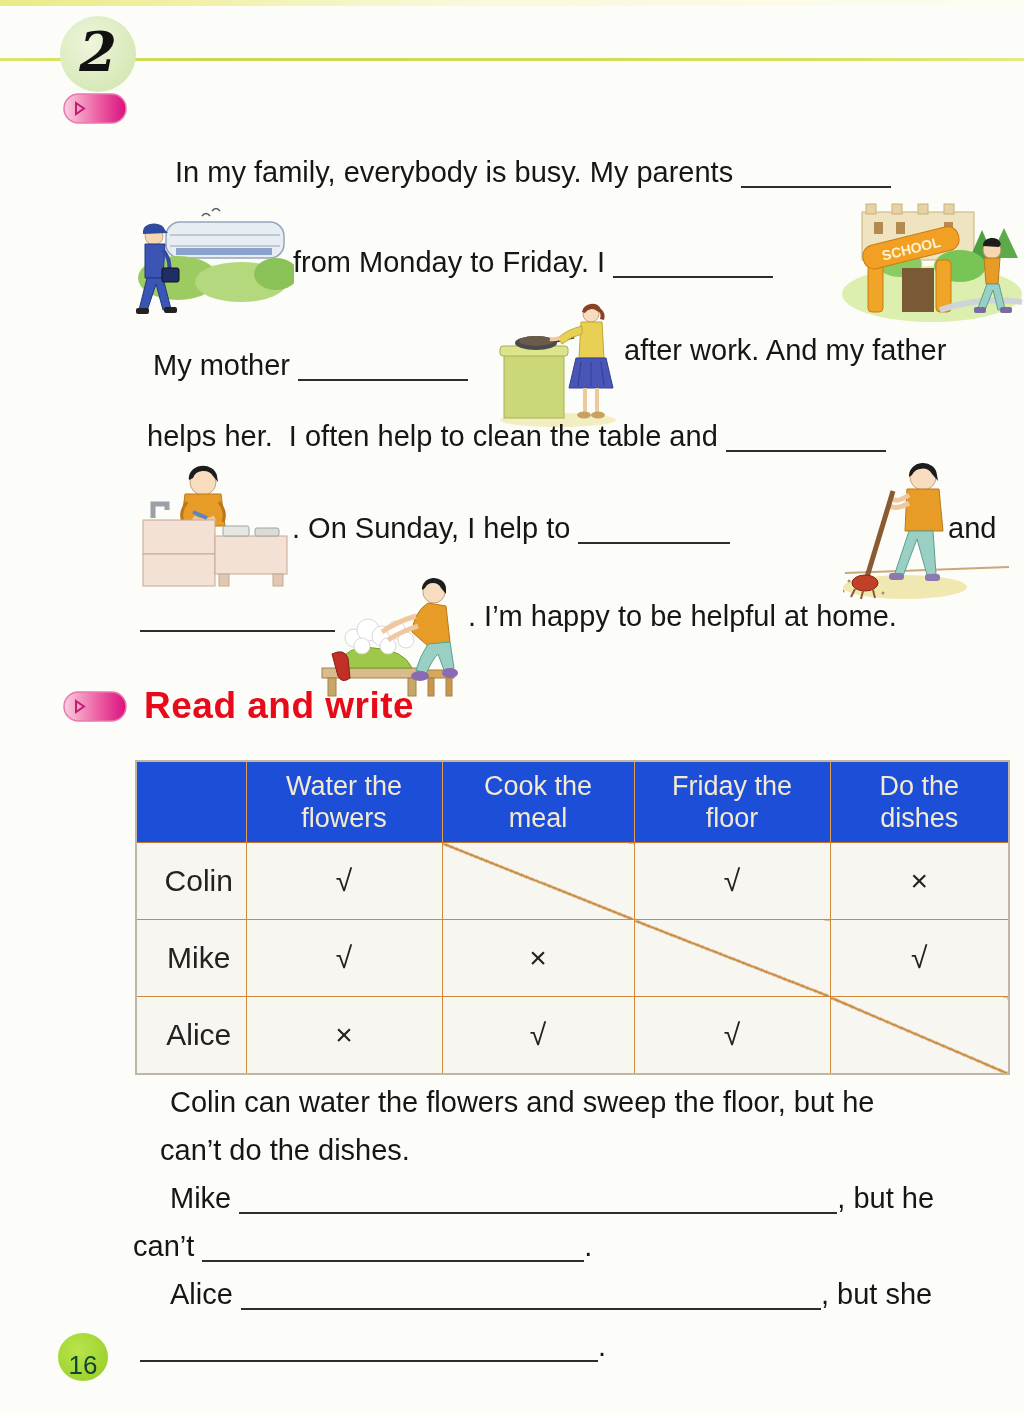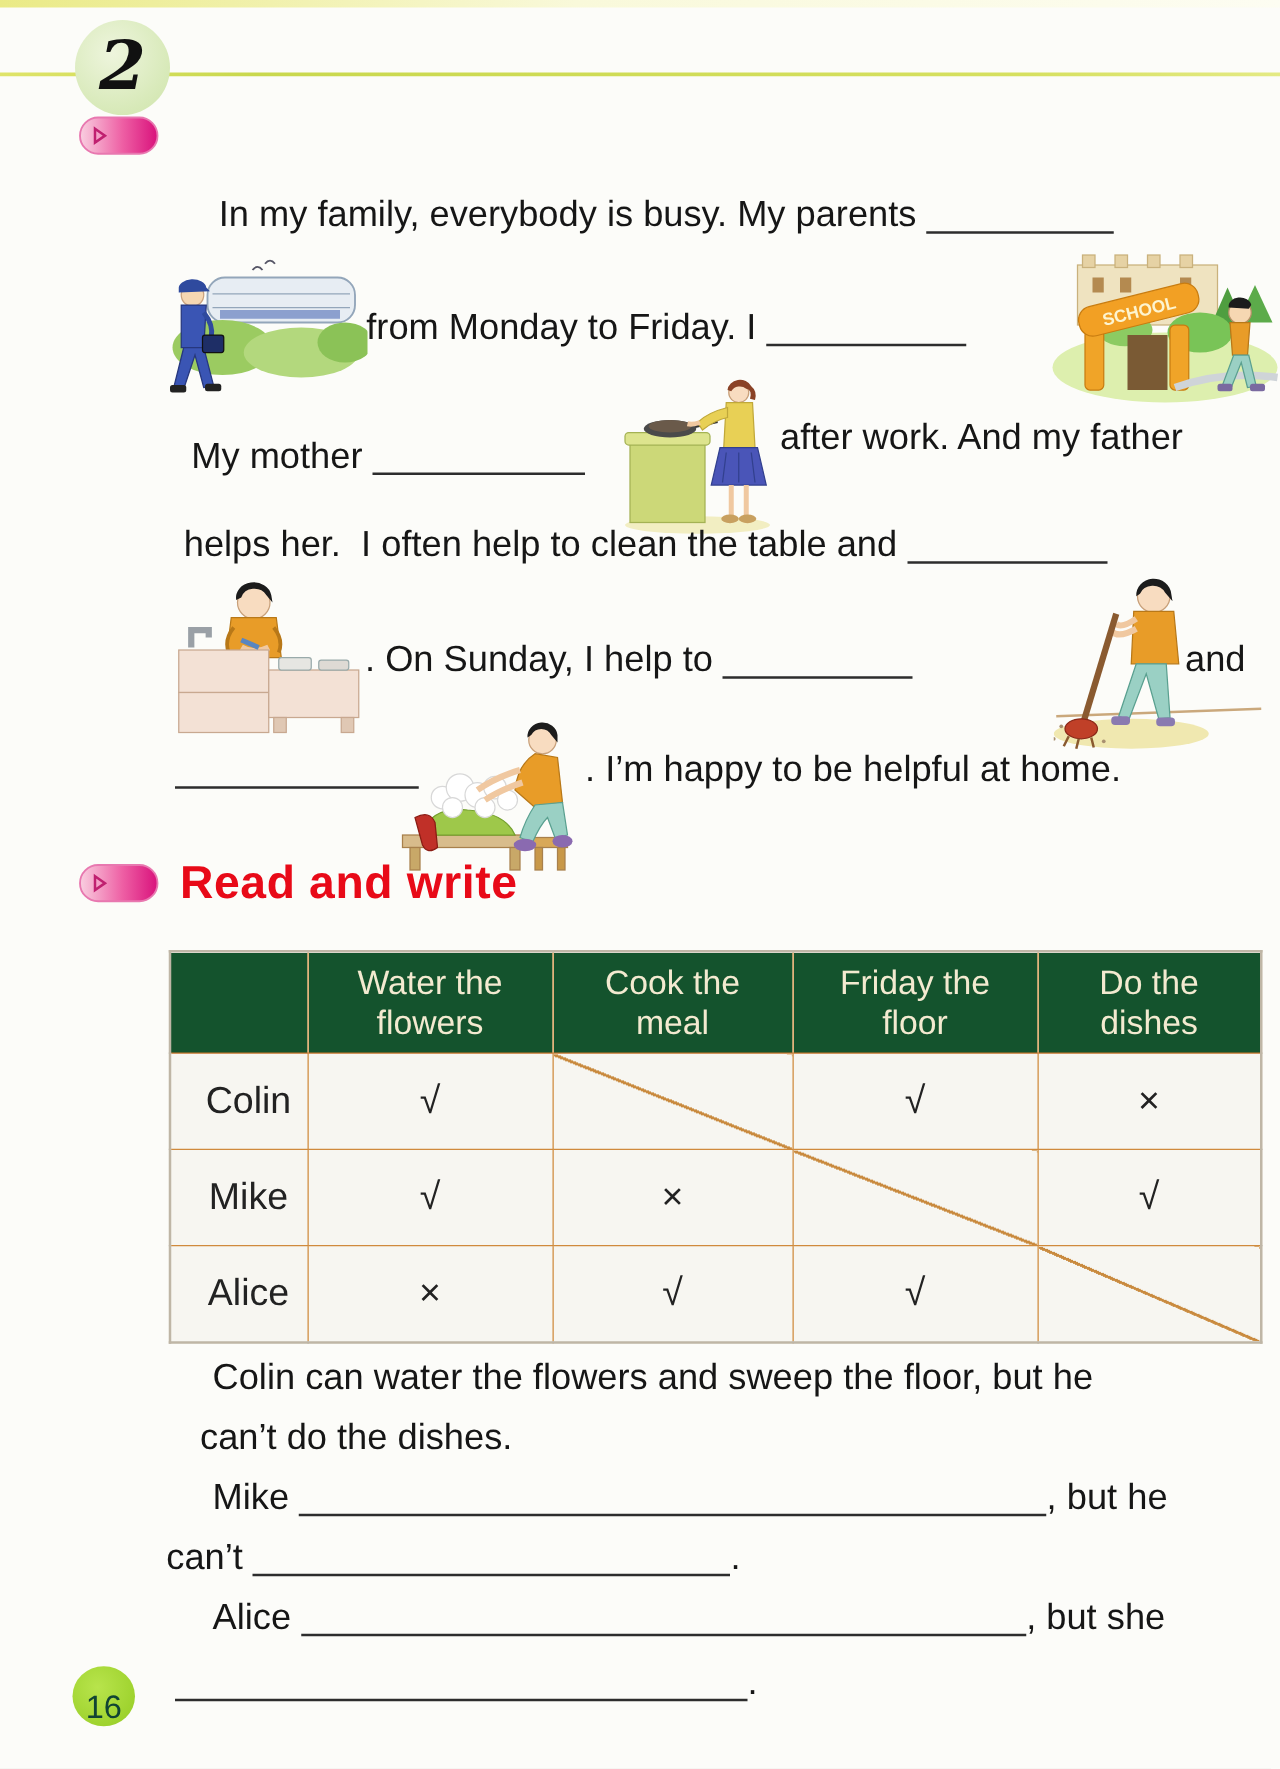--- a/index.html
+++ b/index.html
@@ -16,21 +16,21 @@
     font-size:54px;color:#111;transform:translateY(-2px);}
   .sec-head{position:absolute;display:flex;align-items:center;gap:16px;}
   .sec-title{color:#e80a18;font-weight:bold;font-size:37px;letter-spacing:.5px;}
   .line{position:absolute;font-size:29px;color:#161616;white-space:pre;}
   .blank{display:inline-block;border-bottom:2.5px solid #2d2d2d;height:1em;vertical-align:-6px;}
   .illus{position:absolute;}
   
   .grid-wrap{position:absolute;left:135px;top:760px;}
   table.grid{border-collapse:collapse;table-layout:fixed;background:#f7f6f1;border:2px solid #bfb6a6;}
   table.grid th,table.grid td{border:1.5px solid #d08a3c;overflow:hidden;}
-  table.grid thead th{background:#14532d;color:#f3ead0;font-weight:normal;font-size:27px;
+  table.grid thead th{background:#1d4ed8;color:#f3ead0;font-weight:normal;font-size:27px;
     line-height:1.2;height:80px;padding:0 14px;border-color:#dd9c52;border-top-color:#c8762c;border-bottom-color:#c8762c;}
   table.grid td{height:74px;text-align:center;font-size:30px;color:#222;}
   td.name-cell{text-align:left;padding-left:16px;font-size:29px;color:#111;}
   td.diag{background-image:linear-gradient(to top right,
       transparent calc(50% - 1.2px),#c98a3e calc(50% - 1.2px),#c98a3e calc(50% + 1.2px),transparent calc(50% + 1.2px));}
   .page-badge{position:absolute;left:58px;top:1333px;width:50px;height:48px;border-radius:50%;
     background:radial-gradient(circle at 40% 35%,#b8e44c,#9fd32f 70%,#93c728);
     display:flex;align-items:flex-end;justify-content:center;font-size:26px;color:#143;}
 </style>
 </head>

